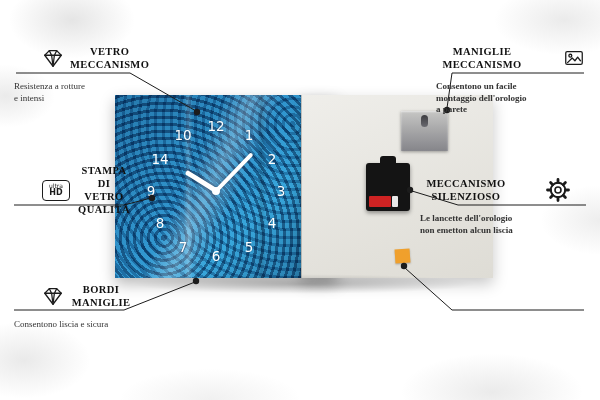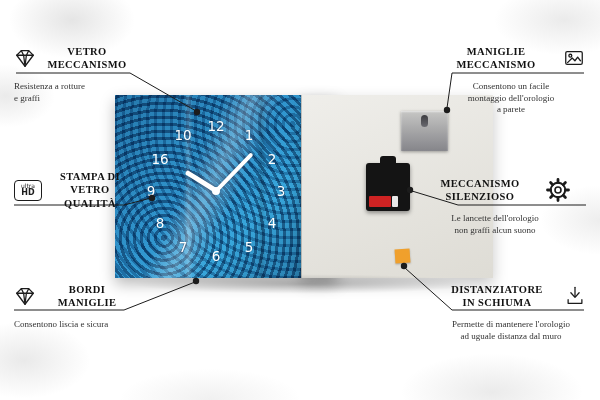--- a/index.html
+++ b/index.html
@@ -58,22 +58,22 @@
   .connectors{position:absolute;left:0;top:0;pointer-events:none;}
   .connectors polyline{fill:none;stroke:#1c1c1c;stroke-width:1;}
   .connectors circle{fill:#1c1c1c;stroke:none;}
   
   .callout{position:absolute;}
   .co-head{display:flex;align-items:center;gap:6px;height:28px;}
   .co-title{flex:1;white-space:pre-line;text-align:center;font-size:10.5px;font-weight:bold;
     letter-spacing:.4px;line-height:1.25;color:#111;}
   .co-desc{white-space:pre-line;font-size:9px;line-height:1.3;color:#333;margin-top:9px;}
   .co-left .co-desc{text-align:left;}
-  .co-right .co-desc{text-align:center;}
-  .icon{flex:0 0 auto;display:flex;align-items:center;justify-content:center;}
+  .co-right .co-desc{text-align:left;font-weight:bold;}
+  .icon{flex:0 0 auto;display:flex;align-items:center;justify-content:center;margin-left:28px;}
   .icon svg{stroke:#1c1c1c;fill:none;stroke-width:1.4;stroke-linecap:round;stroke-linejoin:round;}
   .icon-uhd{width:26px;height:19px;border:1.6px solid #1c1c1c;border-radius:4px;
     display:flex;flex-direction:column;align-items:center;justify-content:center;line-height:1;
     font-family:"DejaVu Sans", sans-serif;}
   .icon-uhd .u1{font-size:6px;}
   .icon-uhd .u2{font-size:8px;font-weight:bold;}
 </style>
 </head>
 <body>
 
@@ -85,21 +85,21 @@
       <span class="clock-num" style="left:101px;top:31px">12</span>
       <span class="clock-num" style="left:134px;top:40px">1</span>
       <span class="clock-num" style="left:157px;top:64px">2</span>
       <span class="clock-num" style="left:166px;top:96px">3</span>
       <span class="clock-num" style="left:157px;top:128px">4</span>
       <span class="clock-num" style="left:134px;top:152px">5</span>
       <span class="clock-num" style="left:101px;top:161px">6</span>
       <span class="clock-num" style="left:68px;top:152px">7</span>
       <span class="clock-num" style="left:45px;top:128px">8</span>
       <span class="clock-num" style="left:36px;top:96px">9</span>
-      <span class="clock-num" style="left:45px;top:64px">16</span>
+      <span class="clock-num" style="left:45px;top:64px">14</span>
       <span class="clock-num" style="left:68px;top:40px">10</span>
       <div class="hand hand-hour"></div>
       <div class="hand hand-minute"></div>
       <div class="hub"></div>
     </div>
     <div class="clock-back">
       <div class="metal-plate">
         <div class="plate-hole"></div>
       </div>
       <div class="mechanism">
@@ -131,21 +131,21 @@
       <span class="icon">
         <svg width="22" height="22" viewBox="0 0 24 24">
           <path d="M3 9 L8 4 H16 L21 9 L12 21 Z"></path>
           <path d="M3 9 H21 M8 4 L10.5 9 L12 21 M16 4 L13.5 9 L12 21"></path>
         </svg>
       </span>
       <span class="co-title">VETRO
 MECCANISMO</span>
     </div>
     <div class="co-desc">Resistenza a rotture
-e graffi</div>
+e intensi</div>
   </div>
 
   <div class="callout co-left" style="left:14px;top:176px;width:118px">
     <div class="co-head">
       <span class="icon icon-uhd">
         <span class="u1">ultra</span>
         <span class="u2">HD</span>
       </span>
       <span class="co-title">STAMPA DI
 VETRO QUALITÀ</span>
@@ -189,31 +189,16 @@
 SILENZIOSO</span>
       <span class="icon">
         <svg width="24" height="24" viewBox="0 0 24 24">
           <circle cx="12" cy="12" r="7.2" stroke-width="2"></circle>
           <circle cx="12" cy="12" r="3" stroke-width="1.6"></circle>
           <path stroke-width="2.8" d="M19.5 12 H22.5 M17.3 17.3 L19.4 19.4 M12 19.5 V22.5 M6.7 17.3 L4.6 19.4 M4.5 12 H1.5 M6.7 6.7 L4.6 4.6 M12 4.5 V1.5 M17.3 6.7 L19.4 4.6"></path>
         </svg>
       </span>
     </div>
     <div class="co-desc">Le lancette dell'orologio
-non graffi alcun suono</div>
-  </div>
-
-  <div class="callout co-right" style="left:436px;top:282px;width:150px">
-    <div class="co-head">
-      <span class="co-title">DISTANZIATORE
-IN SCHIUMA</span>
-      <span class="icon">
-        <svg width="22" height="22" viewBox="0 0 24 24">
-          <path d="M12 2.5 V12.5"></path>
-          <path d="M7.5 8.5 L12 13.5 L16.5 8.5"></path>
-          <path d="M4.5 16 V20 H19.5 V16"></path>
-        </svg>
-      </span>
-    </div>
-    <div class="co-desc">Permette di mantenere l'orologio
-ad uguale distanza dal muro</div>
-  </div>
+non emetton alcun liscia</div>
+  </div>
+
 </div>
 
 </body></html>

